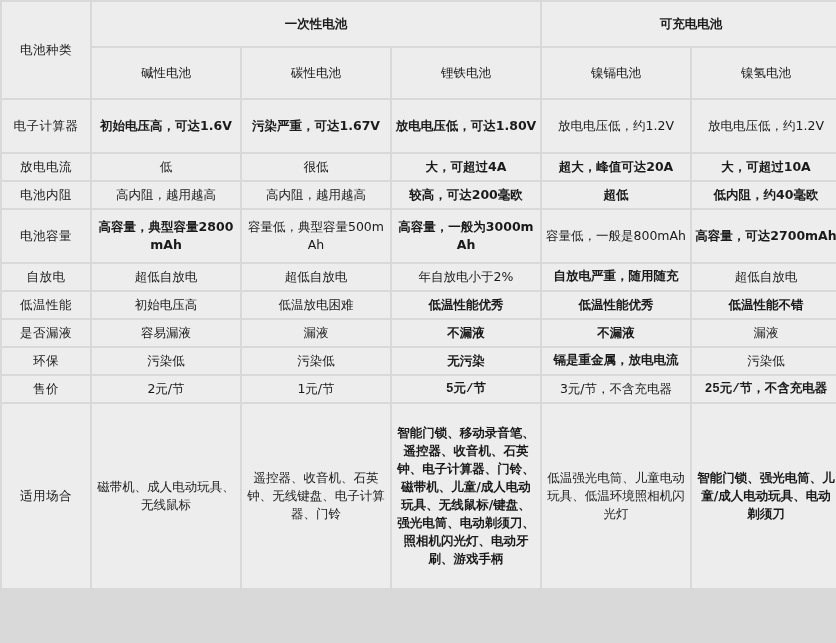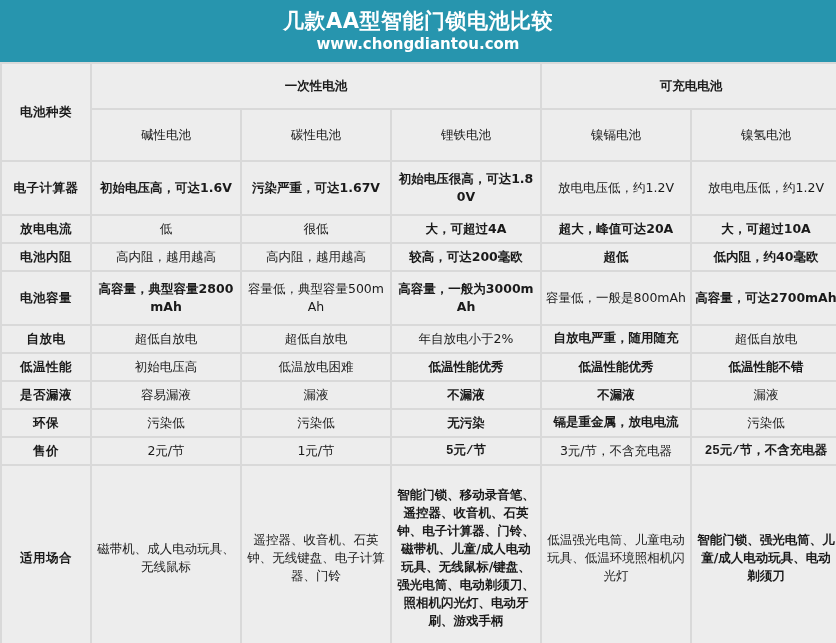--- a/index.html
+++ b/index.html
@@ -28,45 +28,41 @@
     background:#ededed;color:#1a1a1a;
     text-align:center;vertical-align:middle;
     font-size:12.5px;line-height:1.45;
     padding:2px 3px;word-break:break-all;
   }
   
   col.c-label{width:88px;}
   col.c-data{width:148px;}
 
   td.lab{
-    background:#d9d9d9;font-weight:bold;font-size:12.5px;letter-spacing:.5px;margin-top:20px;
+    background:#d9d9d9;font-weight:normal;font-size:12.5px;letter-spacing:.5px;margin-top:20px;
   }
   td.hgroup{
     background:#d9d9d9;font-size:15px;font-weight:bold;height:40px;
   }
   td.hcol{
     background:#d9d9d9;font-size:15px;font-weight:normal;height:46px;
   }
   td.green{background:#00a542;color:#ffffff;font-weight:bold;}
   td.orange{background:#ffc000;color:#000000;font-weight:bold;font-family:Liberation Mono, monospace;}
 
   tr.r1 td{height:22px;}
   tr.r2 td{height:48px;}
   tr.ruse td{height:180px;}
   td.use{font-size:12.5px;line-height:1.5;padding:4px 5px;}
 </style>
 </head>
 <body>
 
 <div class="page">
 
-  <div class="banner">
-    <div class="banner-title">几款AA型智能门锁电池比较</div>
-    <div class="banner-sub">www.chongdiantou.com</div>
-  </div>
 
   <table class="cmp">
     <colgroup>
       <col class="c-label">
         <col class="c-data">
         <col class="c-data">
       <col class="c-data">
         <col class="c-data">
         <col class="c-data">
     </colgroup>
@@ -80,21 +76,21 @@
           <td class="hcol">碱性电池</td>
           <td class="hcol">碳性电池</td>
           <td class="hcol">锂铁电池</td>
           <td class="hcol">镍镉电池</td>
           <td class="hcol">镍氢电池</td>
         </tr>
         <tr class="r2">
           <td class="lab">电子计算器</td>
           <td class="green">初始电压高，可达1.6V</td>
           <td class="green">污染严重，可达1.67V</td>
-          <td class="green">初始电压很高，可达1.80V</td>
+          <td class="green">放电电压低，可达1.80V</td>
           <td class="">放电电压低，约1.2V</td>
           <td class="">放电电压低，约1.2V</td>
         </tr>
         <tr class="r1">
           <td class="lab">放电电流</td>
           <td class="">低</td>
           <td class="">很低</td>
           <td class="green">大，可超过4A</td>
           <td class="green">超大，峰值可达20A</td>
           <td class="green">大，可超过10A</td>

